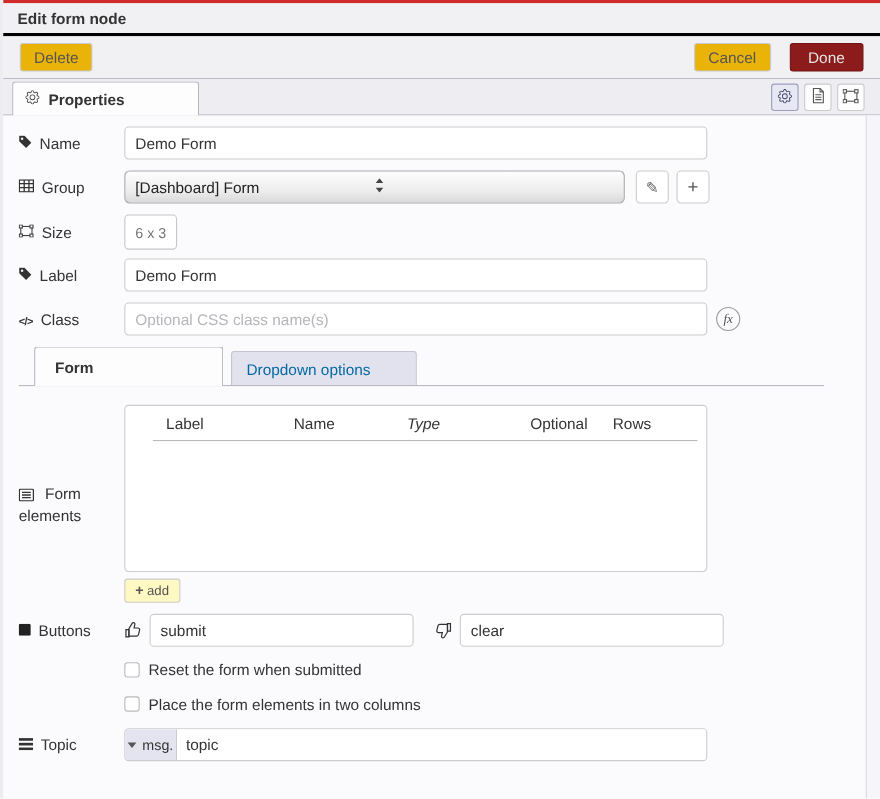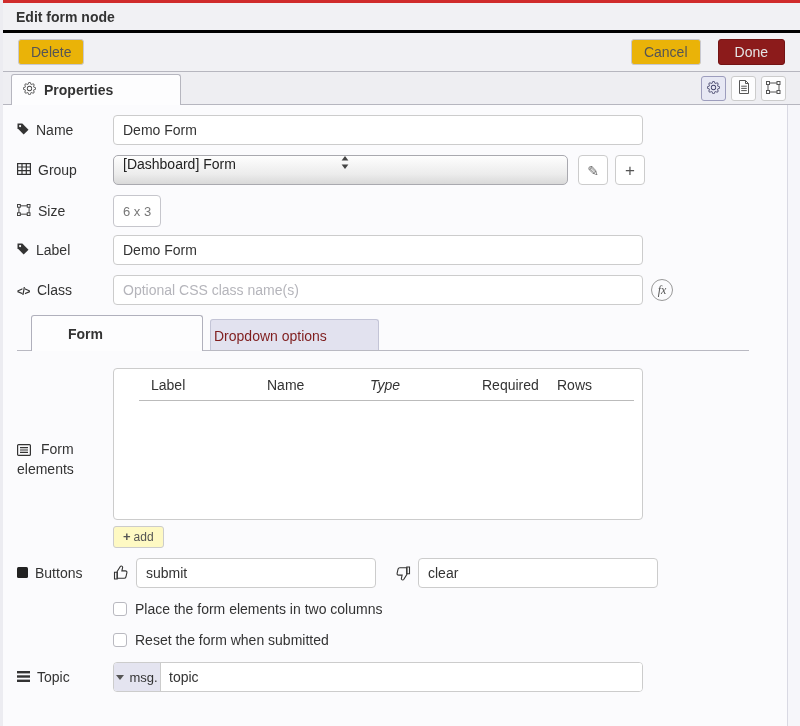--- a/index.html
+++ b/index.html
@@ -65,21 +65,21 @@
   .ftext {
     width:530px; height:30px; border:1px solid #ccc; border-radius:4px;
     padding:0 9px; font:14px "Liberation Sans",sans-serif; color:#333; background:#fff; outline:none;
   }
   .ftext::placeholder { color:#b5b5bb; }
 
   
   .select-box {
     width:455px; height:30px; border:1px solid #a9a9af; border-radius:5px;
     background:linear-gradient(#fefefe, #ececec 65%, #d9d9d9);
-    display:flex; align-items:flex-start; padding:0 9px; color:#222; cursor:pointer;
+    display:flex; align-items:center; padding:0 9px; color:#222; cursor:pointer;
   }
   .select-box span { flex:1; }
   .mini-btn {
     width:30px; height:30px; border:1px solid #ccc; border-radius:4px; background:#fff;
     margin-left:10px; display:flex; align-items:center; justify-content:center;
     color:#666; font-size:15px; cursor:pointer;
   }
   .pencil-glyph::before { content:"\270E"; font-size:14px; color:#666; }
   .plus-glyph::before { content:"+"; font-size:17px; color:#555; line-height:1; }
 
@@ -98,25 +98,25 @@
 
   
   .inner-tabs { position:relative; height:36px; width:732px; margin-top:10px; }
   .inner-tabs::after { content:""; position:absolute; left:0; right:0; bottom:0; height:1px; background:#b9b9c2; }
   .itab {
     position:absolute; border:1px solid #b0b0bc; border-bottom:none;
     border-radius:3px 3px 0 0; display:flex; align-items:center; cursor:pointer;
   }
   .itab-active {
     left:14px; top:0; width:172px; height:36px; z-index:1;
-    background:#fdfdfe; font-weight:bold; color:#333; padding-left:36px;
+    background:#fdfdfe; font-weight:bold; color:#333; padding-left:18px;
   }
   .itab-inactive {
     left:193px; top:4px; width:169px; height:32px; z-index:0;
-    background:#e2e2ef; border-color:#c3c4d6; color:#7f1d1d; padding-left:3px;
+    background:#e2e2ef; border-color:#c3c4d6; color:#0369a1; padding-left:13px;
   }
 
   
   .fe-row { display:flex; margin-top:17px; align-items:center; }
   .fe-label { display:block; width:96px; flex:none; color:#333; line-height:1.45; padding-top:2px; }
   .fe-label svg { display:inline-block; vertical-align:-2px; margin-right:6px; }
   .fe-col { display:flex; flex-direction:column; }
   .fe-table { position:relative; width:530px; height:152px; border:1px solid #ccc; border-radius:4px; background:#fff; }
   .fe-th { position:absolute; top:8px; color:#333; font-size:14px; }
   .fe-th-label    { left:37px; }
@@ -311,21 +311,21 @@
               <rect x="0.6" y="0.6" width="12.8" height="10.8" rx="1"></rect>
               <path d="M3 3.6 H11 M3 6 H11 M3 8.4 H11"></path>
             </svg>
         </span><span>Form elements</span>
       </div>
       <div class="fe-col">
         <div class="fe-table">
           <span class="fe-th fe-th-label">Label</span>
           <span class="fe-th fe-th-name">Name</span>
           <span class="fe-th fe-th-type">Type</span>
-          <span class="fe-th fe-th-required">Required</span>
+          <span class="fe-th fe-th-required">Optional</span>
           <span class="fe-th fe-th-rows">Rows</span>
           <div class="fe-underline"></div>
         </div>
         <button class="add-btn">
           <span class="add-plus"></span>
           <span>add</span>
         </button>
       </div>
     </div>
 
@@ -351,25 +351,25 @@
             <path d="M1.5 7.3 H4.2 V14 H1.5 Z"></path>
             <path d="M4.2 13.3 H11.2 C12 13.3 12.7 12.7 12.9 12 L13.9 7.7 C14.1 6.8 13.4 5.9 12.4 5.9 H8.9 L9.6 2.7 C9.8 1.8 9.1 1 8.2 1 C7.8 1 7.5 1.2 7.3 1.5 L4.2 6.5 Z"></path>
           </g>
         </svg>
       </span>
       <input class="ftext btn-input" type="text" value="clear" style="">
     </div>
 
     <div class="cb-row">
       <span class="checkbox"></span>
-      <span>Place the form elements in two columns</span>
+      <span>Reset the form when submitted</span>
     </div>
     <div class="cb-row">
       <span class="checkbox"></span>
-      <span>Reset the form when submitted</span>
+      <span>Place the form elements in two columns</span>
     </div>
 
     <div class="form-row topic-row">
       <div class="flabel">
         <span>
           <svg width="13" height="11" viewBox="0 0 13 11">
               <rect x="0" y="0" width="13" height="2.4" fill="#333"></rect>
               <rect x="0" y="4.3" width="13" height="2.4" fill="#333"></rect>
               <rect x="0" y="8.6" width="13" height="2.4" fill="#333"></rect>
             </svg>

